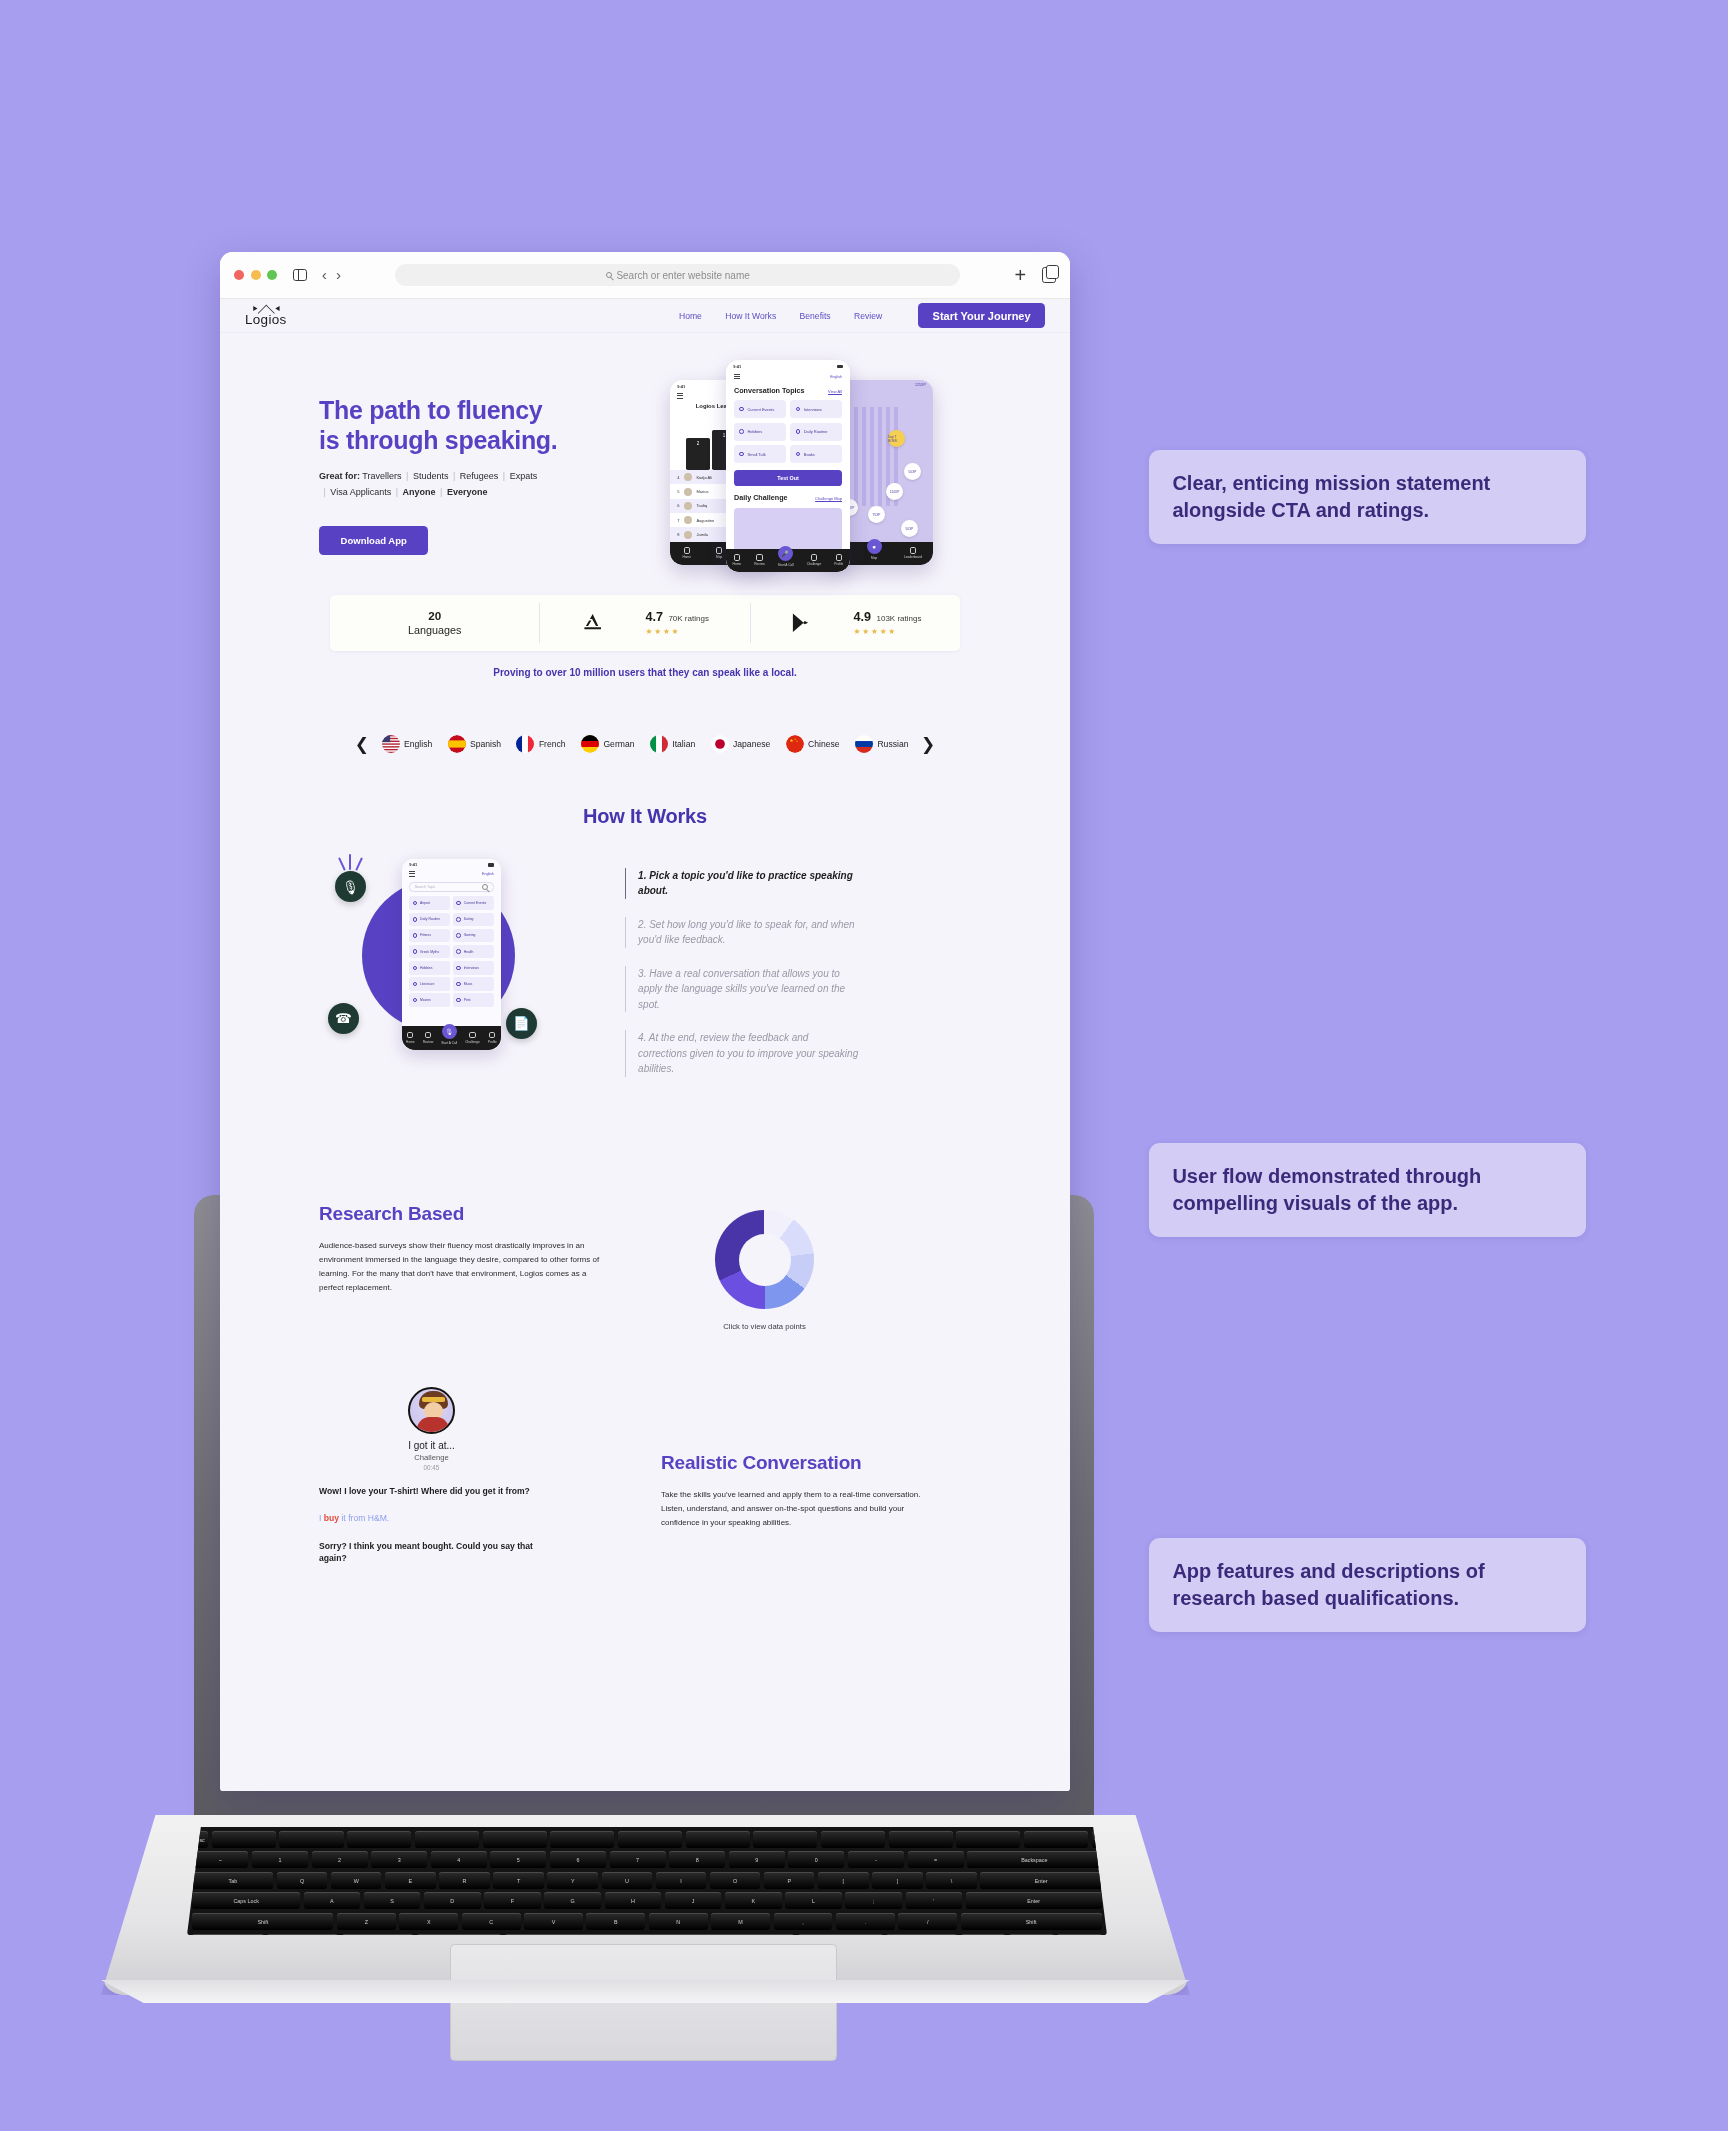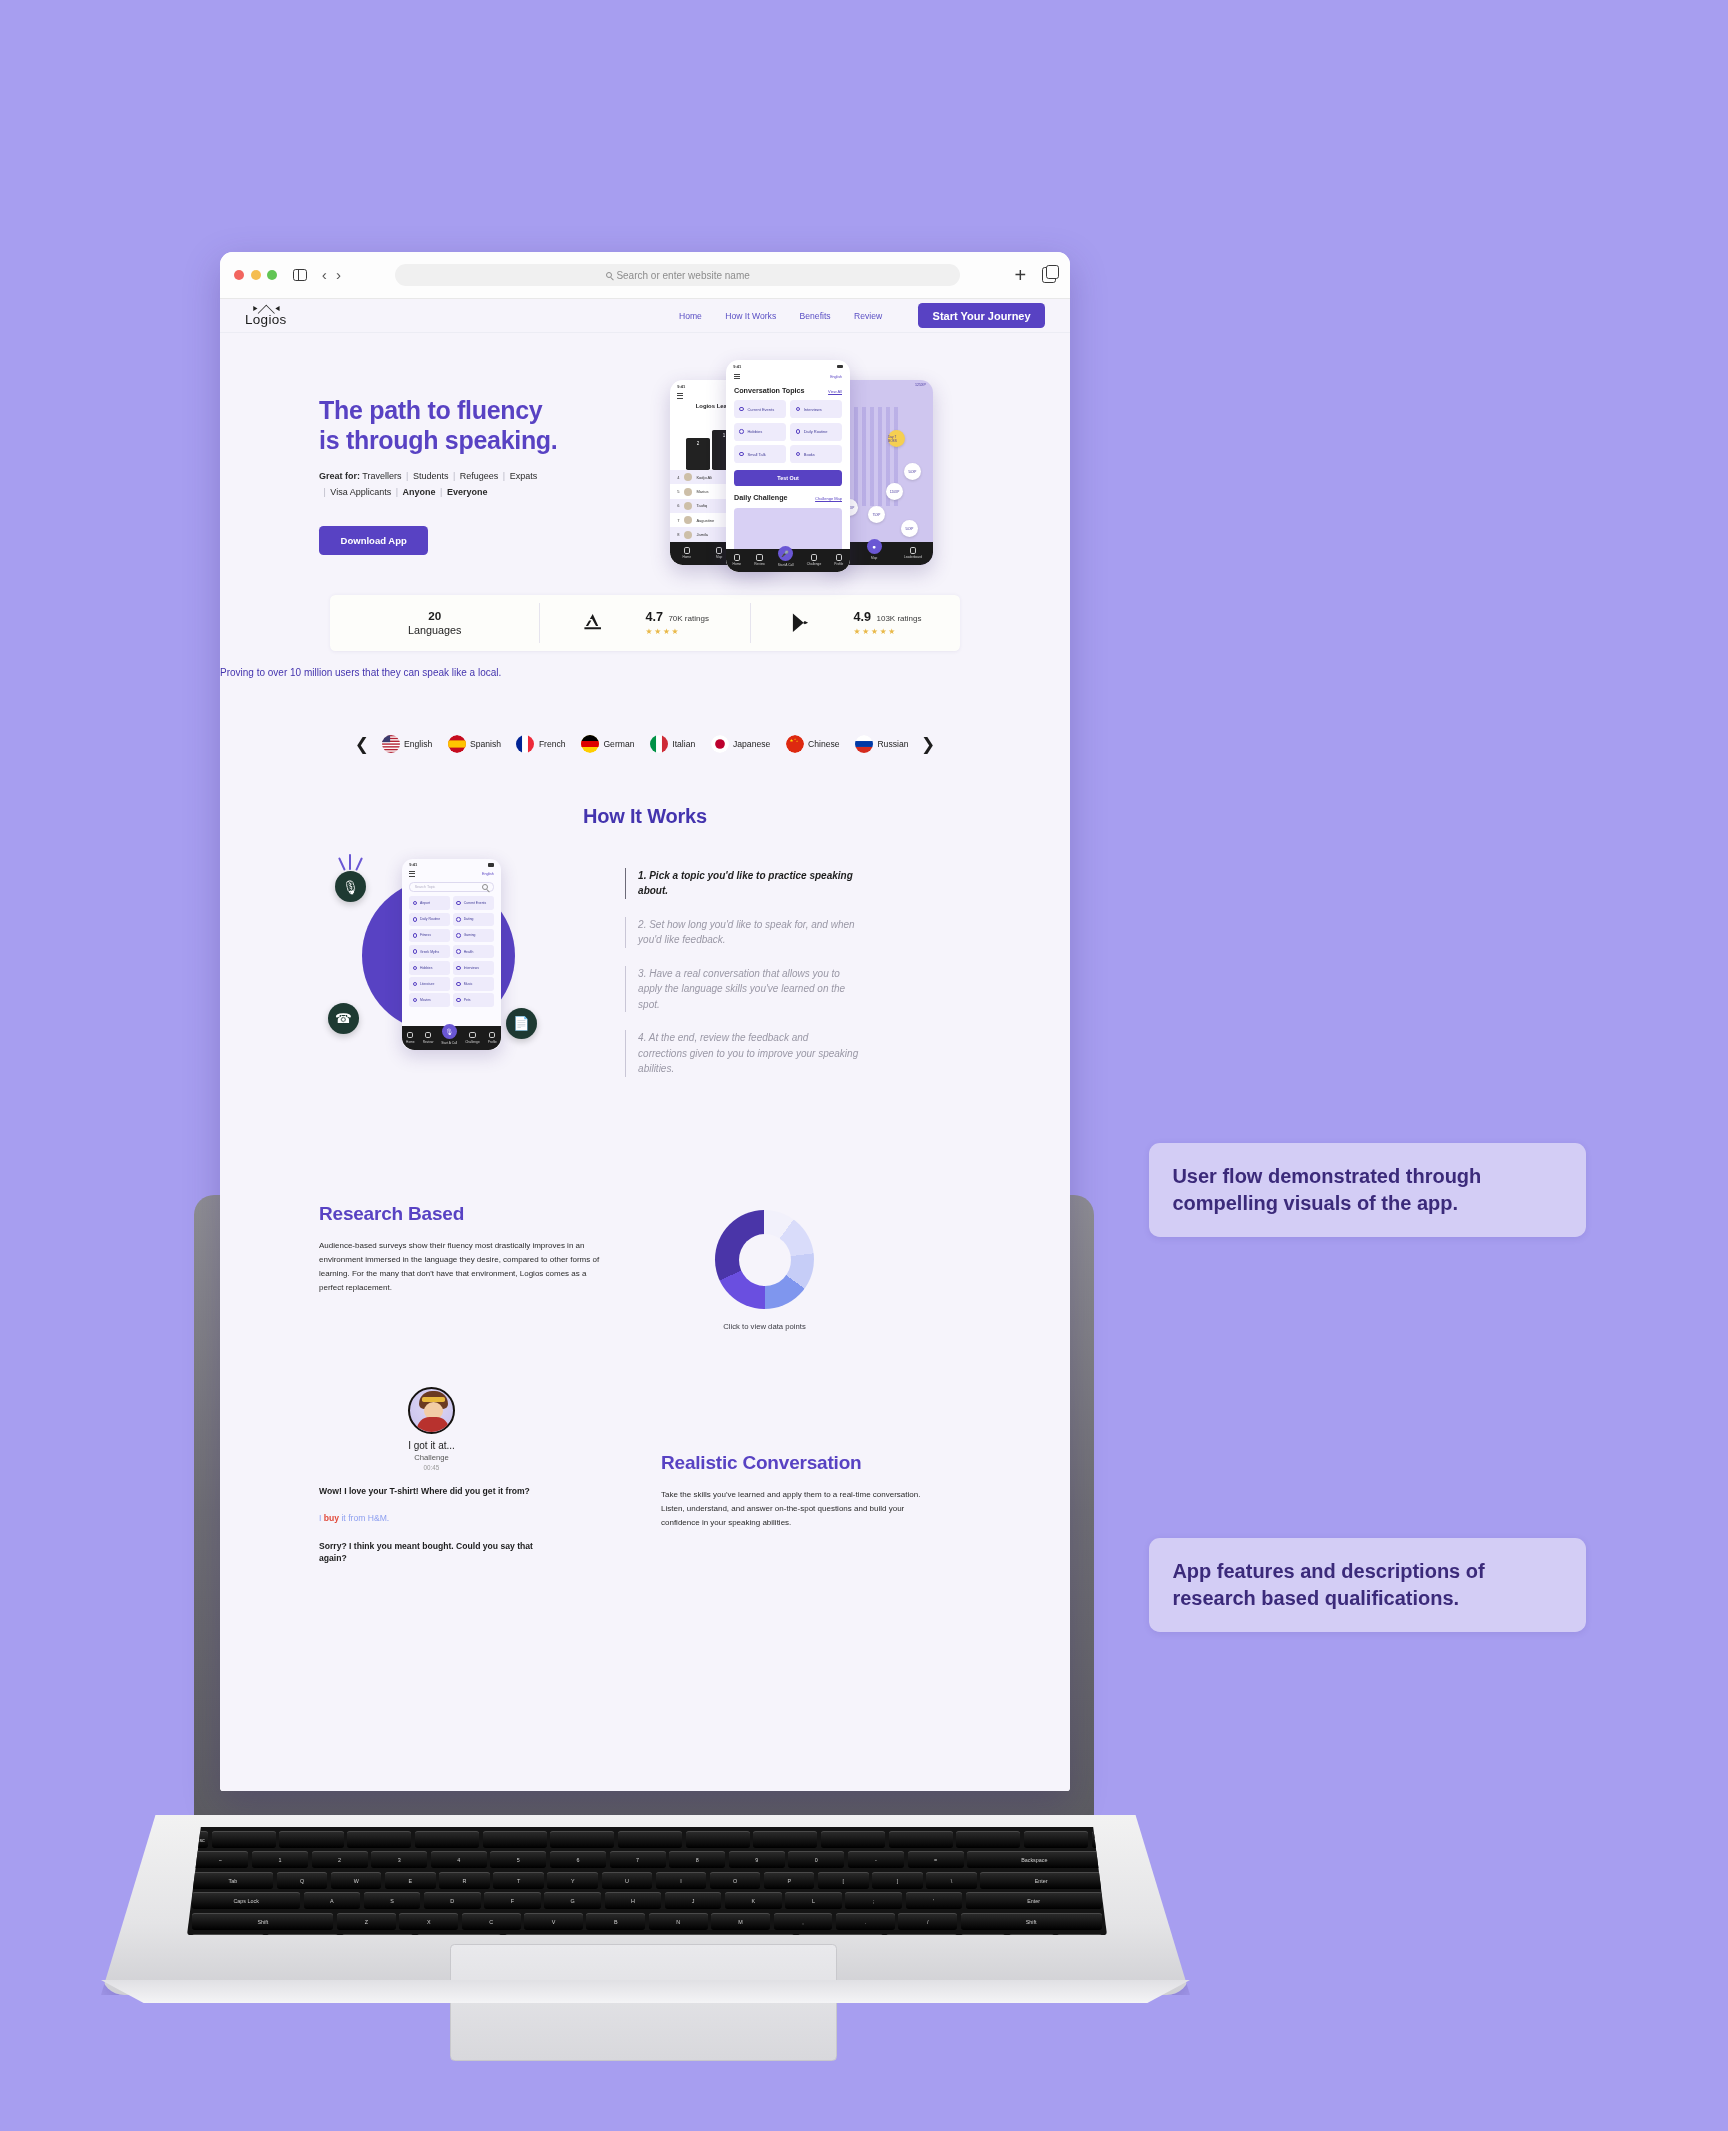--- a/index.html
+++ b/index.html
@@ -190,21 +190,21 @@
   }
   .rcell{flex:1;display:flex;align-items:center;justify-content:center;gap:9px;height:40px;}
   .rcell+.rcell{border-left:0.9px solid #e6e4ee;gap:41px;}
   .lang-n{text-align:center;font-size:11.7px;font-weight:700;color:#1d1d1d;line-height:1.35;}
   .lang-n small{display:block;font-weight:400;font-size:10.8px;}
   .store-ic{width:23.4px;height:23.4px;color:#1a1a1a;}
   .rtxt .line1{display:flex;align-items:baseline;gap:5.4px;}
   .rtxt .score{font-size:12.6px;font-weight:700;color:#1a1a1a;}
   .rtxt .cnt{font-size:8px;color:#3a3a3a;}
   .stars{color:#e9b949;font-size:7.7px;letter-spacing:1.8px;margin-top:2.7px;}
-  .proving{margin-top:16px;font-size:10px;font-weight:400;color:#4434ae;}
+  .proving{text-align:center;margin-top:16px;font-size:10px;font-weight:700;color:#4434ae;}
 
   
   .langs{
     margin-top:56px;display:flex;align-items:center;justify-content:center;gap:0;padding:0 25px;
   }
   .lchev{font-size:17px;color:#1d1d1d;padding:0 12.6px;}
   .lang-items{display:flex;align-items:center;gap:15.3px;overflow:hidden;}
   .lang{display:flex;align-items:center;gap:4.5px;font-size:8.6px;color:#1d1d1d;}
   .flag{width:18px;height:18px;border-radius:50%;overflow:hidden;display:block;}
 
@@ -890,20 +890,23 @@
         <div class="key w18">command</div>
         <div class="key w15">option</div>
         <div class="key">◄</div>
         <div class="key">▲</div>
         <div class="key">►</div>
       </div>
     </div>
   <div class="trackpad"></div>
   <div class="laptop-foot"></div>
 
+  <div class="anno a1">
+    <p>Clear, enticing mission statement alongside CTA and ratings.</p>
+  </div>
   <div class="anno a3">
     <p>User flow demonstrated through compelling visuals of the app.</p>
   </div>
   <div class="anno a4">
     <p>App features and descriptions of research based qualifications.</p>
   </div>
 
 </div>
 
 

